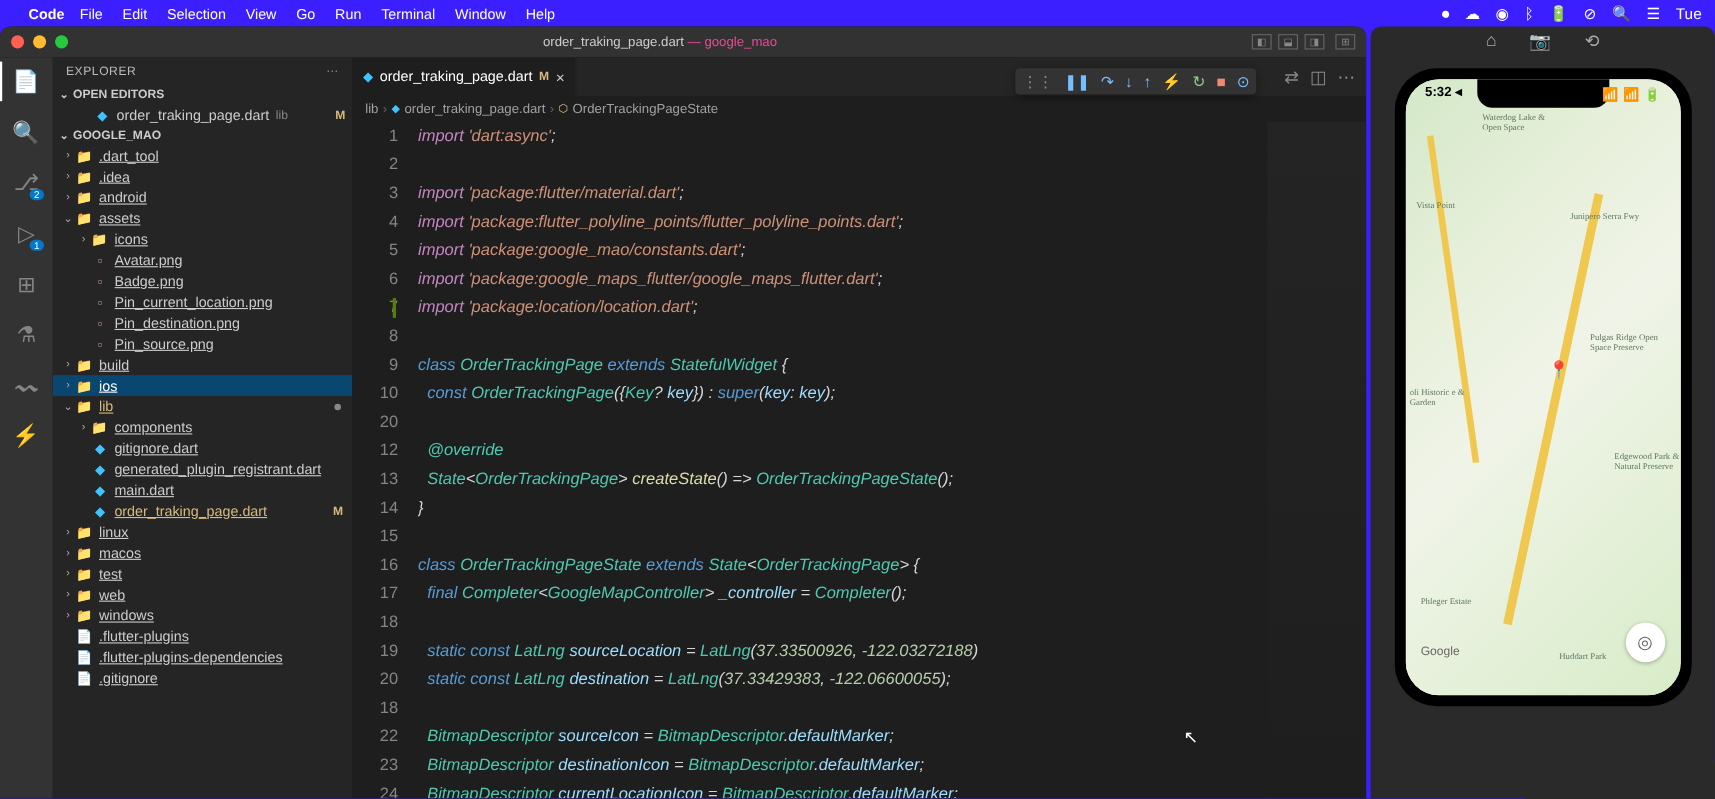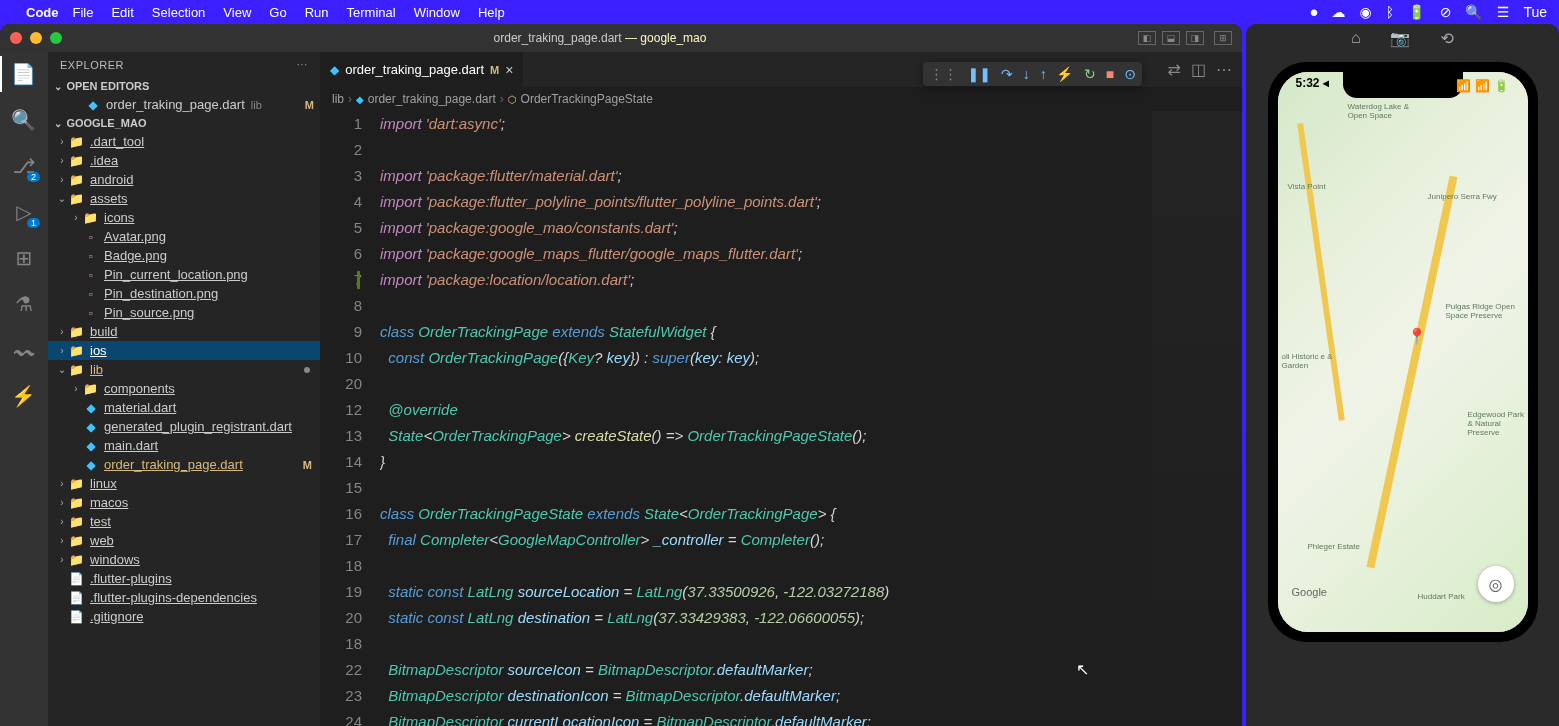--- a/index.html
+++ b/index.html
@@ -16,21 +16,21 @@
 
 .vscode { position: absolute; left: 0; top: 24px; width: 1242px; height: 702px; background: #1e1e1e; border-radius: 10px 10px 0 0; overflow: hidden; display: flex; flex-direction: column; }
 
 .titlebar { height: 28px; background: #323233; display: flex; align-items: center; padding: 0 10px; }
 .traffic { display: flex; gap: 8px; }
 .tl { width: 12px; height: 12px; border-radius: 50%; }
 .tl.red { background: #ff5f57; }
 .tl.yel { background: #febc2e; }
 .tl.grn { background: #28c840; }
 .titlebar .title { flex: 1; text-align: center; color: #ccc; font-size: 12px; }
-.titlebar .title .muted { color: #fef9c3; }
+.titlebar .title .muted { color: #ec4899; }
 .titlebar .right-icons { display: flex; gap: 6px; }
 .titlebar .right-icons span { width: 18px; height: 14px; display: inline-flex; align-items: center; justify-content: center; color: #888; border: 1px solid #666; font-size: 9px; }
 
 .body { flex: 1; display: flex; overflow: hidden; }
 
 
 .activity { width: 48px; background: #333333; display: flex; flex-direction: column; align-items: center; padding-top: 8px; gap: 18px; }
 .activity .act { width: 28px; height: 28px; display: flex; align-items: center; justify-content: center; color: #858585; font-size: 20px; position: relative; cursor: pointer; }
 .activity .act.active { color: #fff; }
 .activity .act.active::before { content: ''; position: absolute; left: -10px; top: -4px; width: 2px; height: 36px; background: #fff; }
@@ -116,21 +116,21 @@
 .phone { margin: 10px auto; width: 270px; height: 580px; background: #000; border-radius: 38px; padding: 10px; position: relative; }
 .phone .notch { position: absolute; top: 10px; left: 50%; transform: translateX(-50%); width: 120px; height: 26px; background: #000; border-radius: 0 0 14px 14px; z-index: 2; }
 .phone .screen { width: 100%; height: 100%; background: #e8f0e4; border-radius: 30px; overflow: hidden; position: relative; }
 .phone .statusbar { position: absolute; top: 4px; left: 0; right: 0; height: 20px; display: flex; justify-content: space-between; padding: 0 18px; font-size: 12px; font-weight: 600; color: #000; z-index: 3; }
 .phone .statusbar .right { display: flex; gap: 4px; align-items: center; }
 
 .map { position: absolute; inset: 0; background: linear-gradient(135deg, #d4e8c8 0%, #e8f0dc 30%, #f0f4e8 50%, #d8ecc8 100%); }
 .road { position: absolute; background: #f0c850; }
 .road.r1 { width: 8px; height: 400px; left: 130px; top: 100px; transform: rotate(12deg); }
 .road.r2 { width: 6px; height: 300px; left: 40px; top: 50px; transform: rotate(-8deg); }
-.map-label { position: absolute; font-size: 8px; color: #5f7a5f; font-weight: 500; }
+.map-label { position: absolute; font-size: 8px; color: #5f7a5f; font-weight: 500; font-family: Liberation Serif, serif; }
 .map-pin { position: absolute; width: 16px; height: 16px; }
 .map-pin::before { content: '📍'; font-size: 16px; }
 .loc-btn { position: absolute; bottom: 30px; right: 14px; width: 36px; height: 36px; background: #fff; border-radius: 50%; display: flex; align-items: center; justify-content: center; box-shadow: 0 1px 4px rgba(0,0,0,0.3); font-size: 16px; color: #666; }
 .google-logo { position: absolute; bottom: 34px; left: 14px; font-size: 11px; color: #666; font-weight: 500; }
 
 .cursor { position: absolute; left: 1076px; top: 660px; font-size: 16px; color: #fff; z-index: 100; pointer-events: none; }
 </style>
 </head>
 <body>
 
@@ -278,21 +278,21 @@
             <span class="dot"></span>
           </div>
           <div class="tree-item" style="padding-left: 22px;">
             <span class="chev">›</span>
             <span class="ficon folder-yellow">📁</span>
             <span class="label">components</span>
           </div>
           <div class="tree-item" style="padding-left: 22px;">
             <span class="chev"></span>
             <span class="ficon dart-blue">◆</span>
-            <span class="label">material.dart</span>
+            <span class="label">gitignore.dart</span>
           </div>
           <div class="tree-item" style="padding-left: 22px;">
             <span class="chev"></span>
             <span class="ficon dart-blue">◆</span>
             <span class="label">generated_plugin_registrant.dart</span>
           </div>
           <div class="tree-item" style="padding-left: 22px;">
             <span class="chev"></span>
             <span class="ficon dart-blue">◆</span>
             <span class="label">main.dart</span>
@@ -436,21 +436,21 @@
       </div>
       <div class="map">
         <div class="road r1"></div>
         <div class="road r2"></div>
         <div id="map-labels">
             <div class="map-label" style="top: 30px; left: 70px; max-width: 70px;">Waterdog Lake &amp; Open Space</div>
             <div class="map-label" style="top: 110px; left: 10px; max-width: 70px;">Vista Point</div>
             <div class="map-label" style="top: 230px; left: 168px; max-width: 70px;">Pulgas Ridge Open Space Preserve</div>
             <div class="map-label" style="top: 280px; left: 4px; max-width: 70px;">oli Historic e &amp; Garden</div>
             <div class="map-label" style="top: 338px; left: 190px; max-width: 70px;">Edgewood Park &amp; Natural Preserve</div>
-            <div class="map-label" style="top: 470px; left: 30px; max-width: 70px;">Phleger Estate</div>
+            <div class="map-label" style="top: 470px; left: 14px; max-width: 70px;">Phleger Estate</div>
             <div class="map-label" style="top: 520px; left: 140px; max-width: 70px;">Huddart Park</div>
             <div class="map-label" style="top: 120px; left: 150px; max-width: 70px;">Junipero Serra Fwy</div>
           </div>
         <div class="map-pin" style="left:130px;top:255px;"></div>
         <div class="google-logo">Google</div>
         <div class="loc-btn">◎</div>
       </div>
     </div>
   </div>
 </div>

